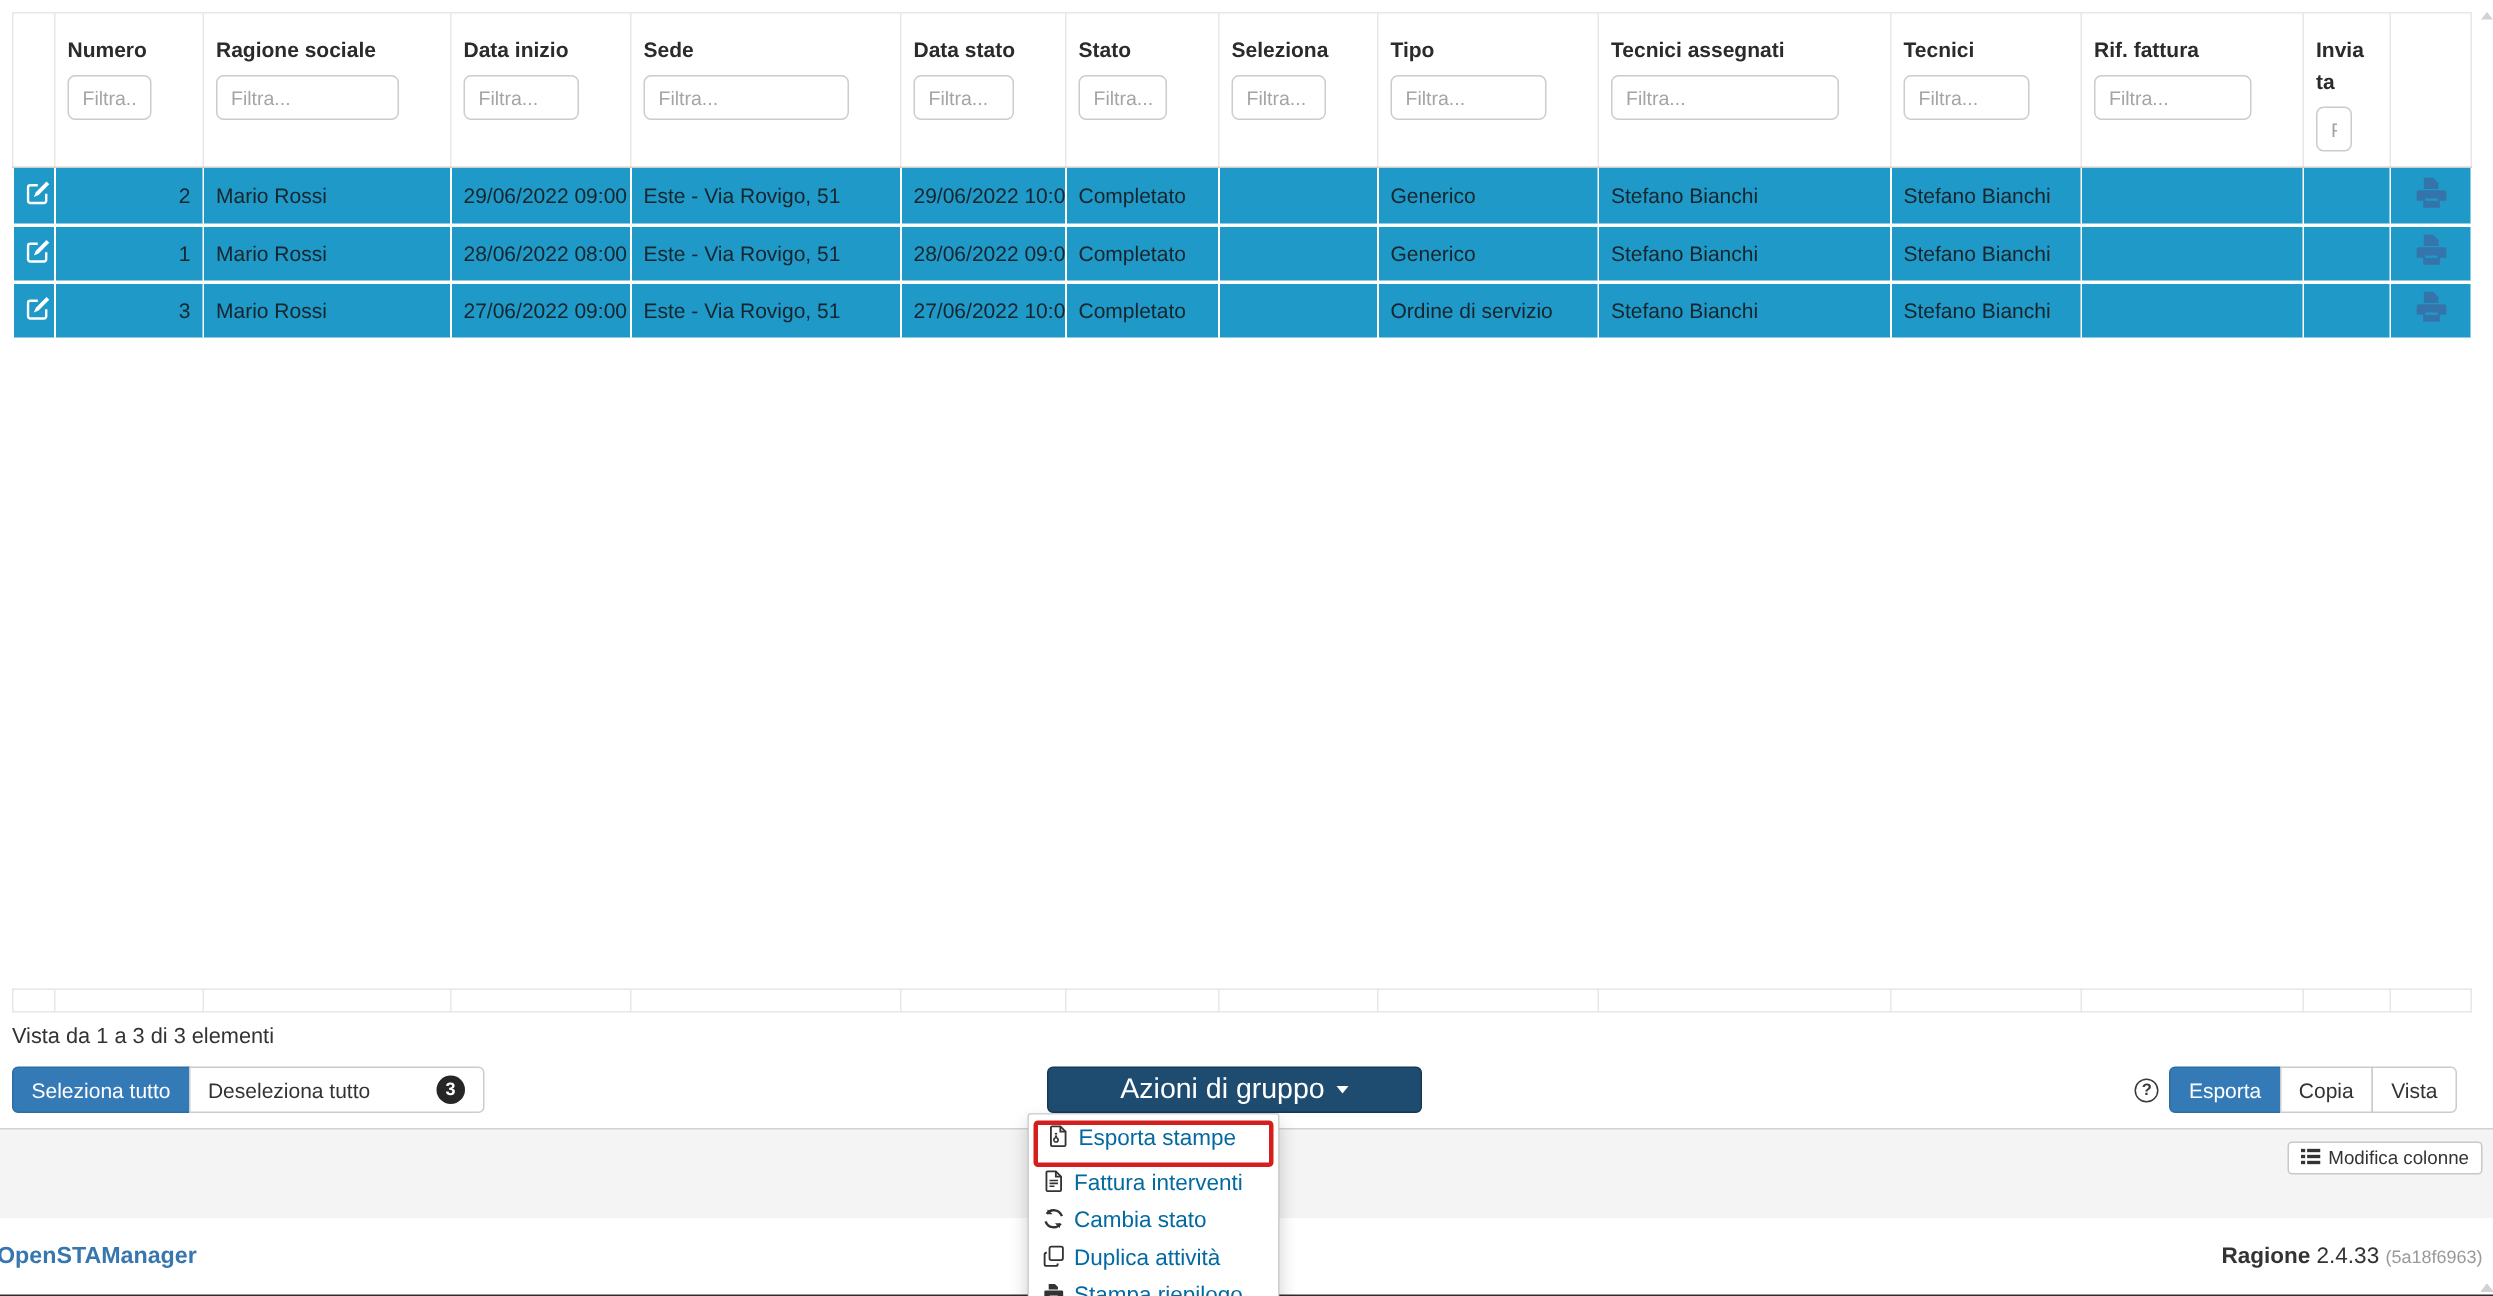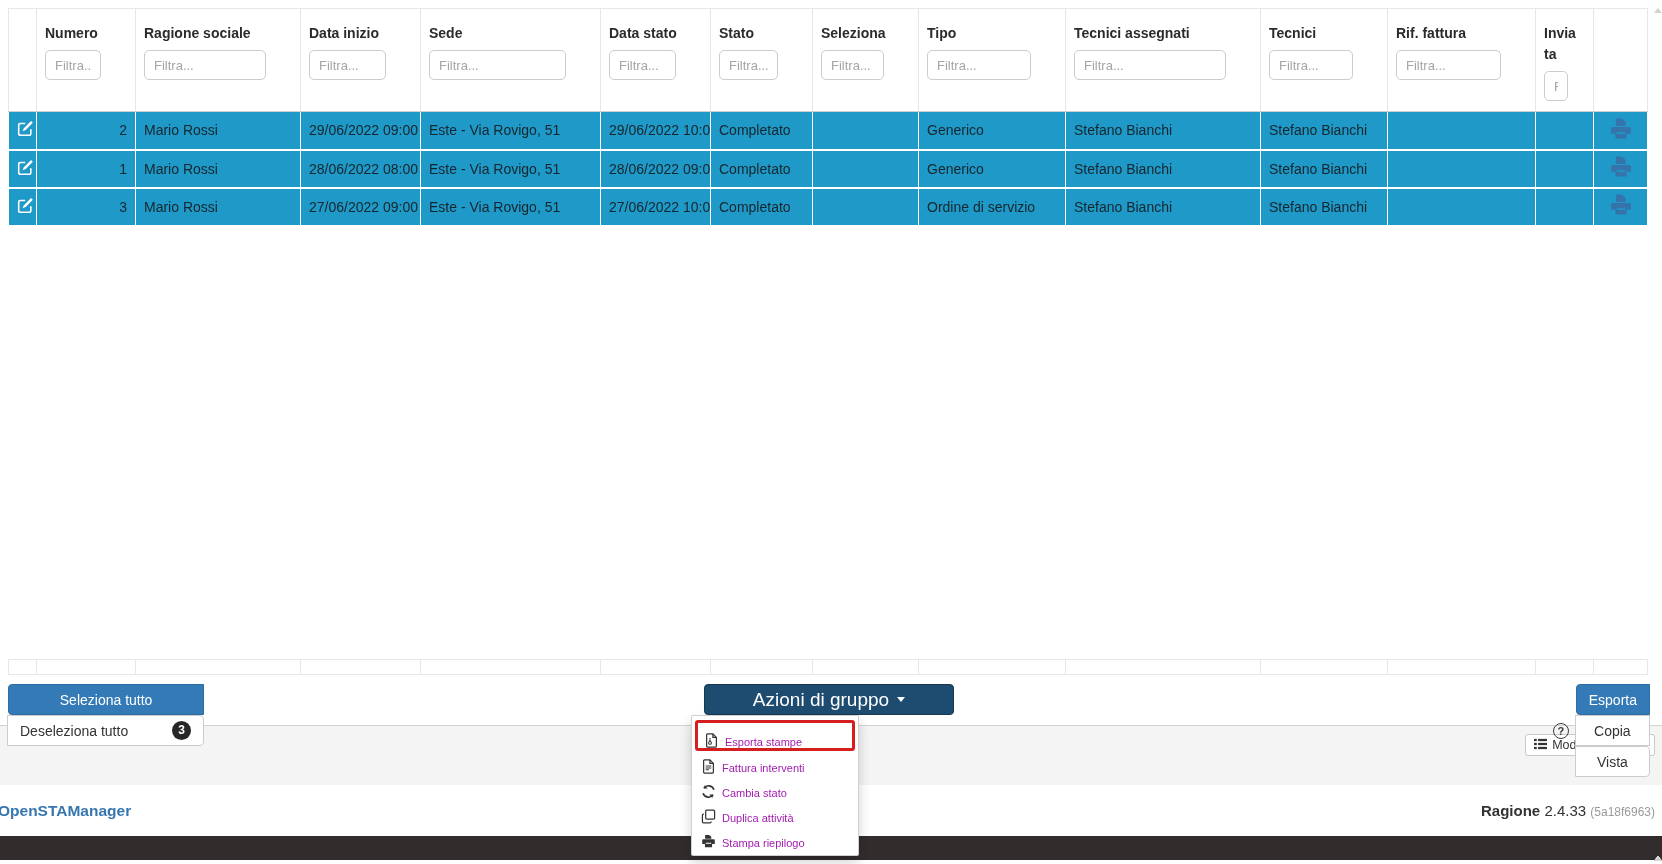--- a/index.html
+++ b/index.html
@@ -1,19 +1,19 @@
 <!DOCTYPE html>
 <html style="--selected-row: #1f99c7; --selected-row-text: #16262e; --primary: #337ab7; --primary-border: #2e6da4; --navy: #1e4c70; --highlight-red: #d51f1f; --brand-blue: #3776af; --print-icon-blue: #3b6ba5; --dark-bar: #322d2d; --gray-bar: #f4f4f4;"><head>
 <meta charset="utf-8">
 <style>
   * { margin:0; padding:0; box-sizing:border-box; }
   html,body { width:1662px; height:864px; overflow:hidden; background:#fff;
     font-family:"Liberation Sans","DejaVu Sans",sans-serif; color:#333; font-size:14px; }
   .page { position:relative; width:1662px; height:864px; }
-  .content { padding:8px 12px 0 8px; }
+  .content { padding:8px 24px 0 8px; }
 
   
   table.dt { border-collapse:collapse; table-layout:fixed; width:1639px; }
   table.dt thead th { border:1px solid #e7e7e7; border-bottom:1px solid #cfcfcf;
     vertical-align:top; text-align:left; padding:14px 8px 10px; background:#fff; }
   .th-label { font-weight:bold; font-size:14px; color:#2b2b2b; line-height:21px;
     position:relative; padding-right:14px; }
   .sort-caret { position:absolute; right:0; bottom:3px; width:0; height:0;
     border-left:4px solid transparent; border-right:4px solid transparent;
     border-bottom:5px solid #d2d2d2; }
@@ -34,21 +34,21 @@
   tr.filler td { height:434px; background:#fff; border:none; }
   tfoot td { height:15px; border:1px solid #e7e7e7; background:#fff; }
 
   
   .info-line { margin-top:8px; font-size:14.5px; color:#333; height:19px; }
   .actions-row { position:relative; margin-top:9px; height:31px; }
   .btn { display:inline-flex; align-items:center; justify-content:center; height:31px;
     border:1px solid #ccc; background:#fff; color:#333; font-size:14px; font-family:inherit;
     padding:0 12px; cursor:pointer; line-height:1; }
   .btn-primary { background:var(--primary,#337ab7); border-color:var(--primary-border,#2e6da4); color:#fff; }
-  .group { display:inline-flex;flex-direction:column; }
+  .group { display:inline-flex; }
   .group .btn + .btn { margin-left:-1px; }
   .group .btn:first-child { border-radius:4px 0 0 4px; }
   .group .btn:last-child { border-radius:0 4px 4px 0;gap:37px; }
   .left-group { position:absolute; left:0; top:0; }
   .right-group { position:absolute; right:0; top:0; display:flex; align-items:center; }
   .badge-count { display:inline-block; margin-left:7px; min-width:19px; height:19px;
     border-radius:50%; background:#262626; color:#fff; font-size:12px; font-weight:bold;
     line-height:19px; text-align:center; }
   .help-ic { width:16px; height:16px; border:1.4px solid #3a3a3a; border-radius:50%;
     font-size:11px; font-weight:bold; color:#3a3a3a; display:inline-flex; align-items:center;
@@ -58,22 +58,22 @@
   .btn-navy { width:250px; background:var(--navy,#1e4c70); border:1px solid #16394f;
     color:#fff; border-radius:4px; font-size:19px; }
   .caret-down { display:inline-block; margin-left:8px; width:0; height:0;
     border-left:4px solid transparent; border-right:4px solid transparent;
     border-top:5px solid #fff; }
 
   
   .dropdown-menu { position:absolute; top:31px; left:-13px; width:168px; background:#fff;
     border:1px solid rgba(0,0,0,.18); border-radius:2px; box-shadow:0 6px 12px rgba(0,0,0,.18);
     padding:4px 0; z-index:60; }
-  .menu-item { display:flex; align-items:flex-end; gap:6px; padding:2px 9px; height:25px;
-    font-size:11px; color:#a21caf; cursor:pointer; white-space:nowrap; }
+  .menu-item { display:flex; align-items:flex-start; gap:6px; padding:2px 9px; height:25px;
+    font-size:15px; color:#0369a1; cursor:pointer; white-space:nowrap; }
   .menu-item.hl { border:3px solid var(--highlight-red,#d51f1f); border-radius:3px;
     margin:0 3px; height:31px; padding:0 6px; }
   .mi-ic { flex:0 0 15px; color:#333; display:inline-flex; }
 
   
   .gray-bar { margin-top:10px; height:60px; background:var(--gray-bar,#f4f4f4);
     border-top:1px solid #d2d2d2; padding:8px 7px 0 0; text-align:right; }
   .btn-xs { display:inline-flex; align-items:center; gap:5px; height:22px; padding:0 8px;
     background:#fff; border:1px solid #c8c8c8; border-radius:3px; font-size:12.5px;
     color:#333; cursor:pointer; font-family:inherit; }
@@ -276,20 +276,21 @@
             <td></td>
             <td></td>
             <td></td>
             <td></td>
             <td></td>
             <td></td>
         </tr>
       </tfoot>
     </table>
 
+    <div class="info-line">Vista da 1 a 3 di 3 elementi</div>
 
     <div class="actions-row">
       <div class="left-group group">
         <button class="btn btn-primary">Seleziona tutto</button>
         <button class="btn">
           <span>Deseleziona tutto</span>
           <span class="badge-count">3</span>
         </button>
       </div>
 

